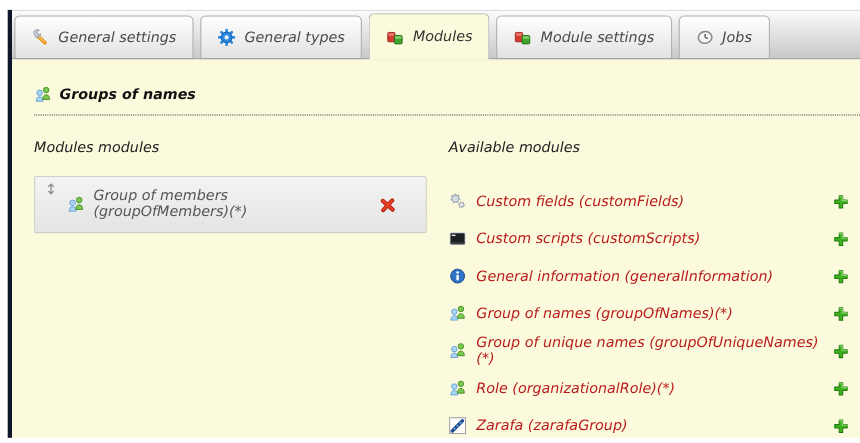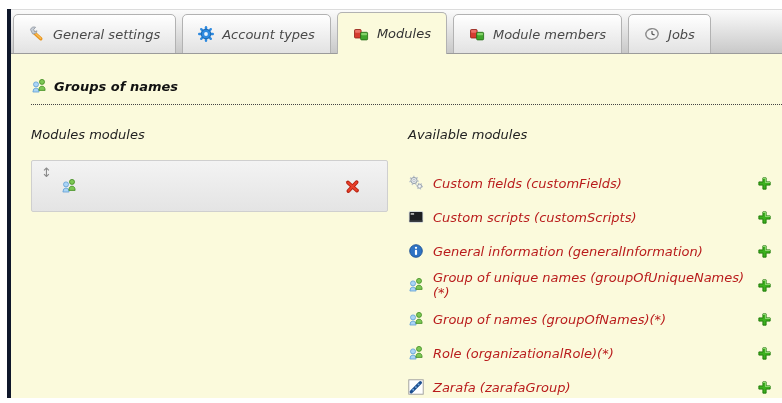--- a/index.html
+++ b/index.html
@@ -100,21 +100,21 @@
               <line x1="13" y1="8" x2="14.8" y2="8"></line>
               <line x1="3.2" y1="3.2" x2="4.5" y2="4.5"></line>
               <line x1="11.5" y1="11.5" x2="12.8" y2="12.8"></line>
               <line x1="3.2" y1="12.8" x2="4.5" y2="11.5"></line>
               <line x1="11.5" y1="4.5" x2="12.8" y2="3.2"></line>
             </g>
             <circle cx="8" cy="8" r="4.8" fill="#2e8ae0" stroke="#1766b0" stroke-width="1"></circle>
             <circle cx="8" cy="8" r="1.9" fill="#eaf4fd"></circle>
           </svg>
         </span>
-        <span class="tab-label">Account types</span>
+        <span class="tab-label">General types</span>
       </div>
       <div class="tab active">
         <span class="icon">
           <svg viewBox="0 0 16 16">
             <rect x="1.5" y="3.5" width="6.6" height="8.5" rx="1" fill="#d63b2f" stroke="#8f1f15" stroke-width="0.8"></rect>
             <rect x="2.1" y="4.1" width="5.4" height="2.6" rx="0.8" fill="#ea7168"></rect>
             <rect x="7.6" y="6.3" width="7" height="7.6" rx="1" fill="#3fa52c" stroke="#256b14" stroke-width="0.8"></rect>
             <rect x="8.2" y="6.9" width="5.8" height="2.4" rx="0.8" fill="#83d269"></rect>
           </svg>
         </span>
@@ -122,21 +122,21 @@
       </div>
       <div class="tab">
         <span class="icon">
           <svg viewBox="0 0 16 16">
             <rect x="1.5" y="3.5" width="6.6" height="8.5" rx="1" fill="#d63b2f" stroke="#8f1f15" stroke-width="0.8"></rect>
             <rect x="2.1" y="4.1" width="5.4" height="2.6" rx="0.8" fill="#ea7168"></rect>
             <rect x="7.6" y="6.3" width="7" height="7.6" rx="1" fill="#3fa52c" stroke="#256b14" stroke-width="0.8"></rect>
             <rect x="8.2" y="6.9" width="5.8" height="2.4" rx="0.8" fill="#83d269"></rect>
           </svg>
         </span>
-        <span class="tab-label">Module members</span>
+        <span class="tab-label">Module settings</span>
       </div>
       <div class="tab">
         <span class="icon">
           <svg viewBox="0 0 16 16">
             <ellipse cx="8" cy="8" rx="6.2" ry="5.3" fill="#f4f4f4" stroke="#8b8b8b" stroke-width="1.4" transform="rotate(-8 8 8)"></ellipse>
             <line x1="8" y1="8.2" x2="8" y2="4.9" stroke="#555" stroke-width="1.2"></line>
             <line x1="8" y1="8.2" x2="10.6" y2="8.8" stroke="#555" stroke-width="1.2"></line>
           </svg>
         </span>
         <span class="tab-label">Jobs</span>
@@ -161,20 +161,21 @@
             <div class="selected-item">
               <span class="drag-handle">↕</span>
               <span class="icon">
                 <svg viewBox="0 0 16 16">
                   <circle cx="5" cy="6.4" r="2.5" fill="#abd5f6" stroke="#5f9fd4" stroke-width="0.8"></circle>
                   <path d="M1.9 14 q0 -4 3.1 -4 q3.1 0 3.1 4 z" fill="#abd5f6" stroke="#5f9fd4" stroke-width="0.8"></path>
                   <circle cx="11" cy="3.9" r="2.5" fill="#7dc855" stroke="#3f8c1e" stroke-width="0.8"></circle>
                   <path d="M7.9 12.4 q0 -4.2 3.1 -4.2 q3.1 0 3.1 4.2 z" fill="#7dc855" stroke="#3f8c1e" stroke-width="0.8"></path>
                 </svg>
               </span>
+              <span class="item-text">Group of members (groupOfMembers)(*)</span>
               <span class="delete">
                 <svg viewBox="0 0 17 17">
                   <g stroke="#b5200f" stroke-width="3.8" stroke-linecap="round">
                     <line x1="4" y1="4.6" x2="13" y2="12.6"></line>
                     <line x1="12.6" y1="4.2" x2="4.4" y2="13"></line>
                   </g>
                   <g stroke="#e8402a" stroke-width="2.1" stroke-linecap="round">
                     <line x1="4.2" y1="4.7" x2="12.8" y2="12.4"></line>
                     <line x1="12.4" y1="4.4" x2="4.6" y2="12.7"></line>
                   </g>
@@ -240,38 +241,38 @@
             </div>
             <div class="avail-row">
               <span class="icon">
                 <svg viewBox="0 0 16 16">
                   <circle cx="5" cy="6.4" r="2.5" fill="#abd5f6" stroke="#5f9fd4" stroke-width="0.8"></circle>
                   <path d="M1.9 14 q0 -4 3.1 -4 q3.1 0 3.1 4 z" fill="#abd5f6" stroke="#5f9fd4" stroke-width="0.8"></path>
                   <circle cx="11" cy="3.9" r="2.5" fill="#7dc855" stroke="#3f8c1e" stroke-width="0.8"></circle>
                   <path d="M7.9 12.4 q0 -4.2 3.1 -4.2 q3.1 0 3.1 4.2 z" fill="#7dc855" stroke="#3f8c1e" stroke-width="0.8"></path>
                 </svg>
               </span>
-              <span class="avail-label">Group of unique names (groupOfUniqueNames)(*)</span>
+              <span class="avail-label">Group of names (groupOfNames)(*)</span>
               <span class="add">
                 <svg viewBox="0 0 16 16">
                   <path d="M6.3 2 h3.4 v4.3 h4.3 v3.4 h-4.3 v4.3 H6.3 v-4.3 H2 V6.3 h4.3 Z" fill="#3cb01e" stroke="#1f7a0a" stroke-width="1" stroke-linejoin="round"></path>
                   <path d="M6.3 2 h3.4 v4.3 h4.3 v1.1 H8.6 V3.1 H6.3 Z" fill="#9ade7f" opacity="0.85"></path>
                 </svg>
               </span>
             </div>
             <div class="avail-row">
               <span class="icon">
                 <svg viewBox="0 0 16 16">
                   <circle cx="5" cy="6.4" r="2.5" fill="#abd5f6" stroke="#5f9fd4" stroke-width="0.8"></circle>
                   <path d="M1.9 14 q0 -4 3.1 -4 q3.1 0 3.1 4 z" fill="#abd5f6" stroke="#5f9fd4" stroke-width="0.8"></path>
                   <circle cx="11" cy="3.9" r="2.5" fill="#7dc855" stroke="#3f8c1e" stroke-width="0.8"></circle>
                   <path d="M7.9 12.4 q0 -4.2 3.1 -4.2 q3.1 0 3.1 4.2 z" fill="#7dc855" stroke="#3f8c1e" stroke-width="0.8"></path>
                 </svg>
               </span>
-              <span class="avail-label">Group of names (groupOfNames)(*)</span>
+              <span class="avail-label">Group of unique names (groupOfUniqueNames)(*)</span>
               <span class="add">
                 <svg viewBox="0 0 16 16">
                   <path d="M6.3 2 h3.4 v4.3 h4.3 v3.4 h-4.3 v4.3 H6.3 v-4.3 H2 V6.3 h4.3 Z" fill="#3cb01e" stroke="#1f7a0a" stroke-width="1" stroke-linejoin="round"></path>
                   <path d="M6.3 2 h3.4 v4.3 h4.3 v1.1 H8.6 V3.1 H6.3 Z" fill="#9ade7f" opacity="0.85"></path>
                 </svg>
               </span>
             </div>
             <div class="avail-row">
               <span class="icon">
                 <svg viewBox="0 0 16 16">

